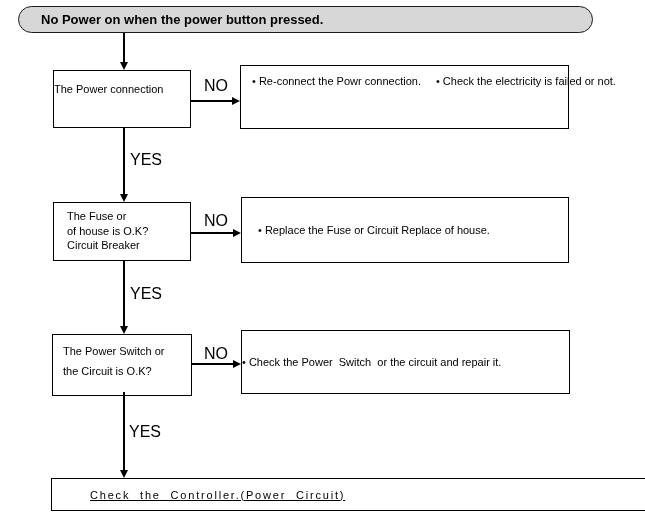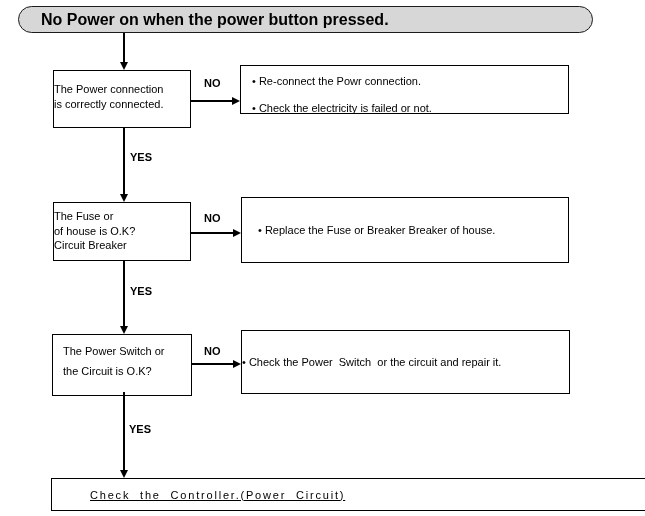--- a/index.html
+++ b/index.html
@@ -17,46 +17,46 @@
     position: absolute;
     left: 18px; top: 6px;
     width: 575px; height: 27px;
     box-sizing: border-box;
     background: #d7d7d7;
     border: 1.6px solid #1c1c1c;
     border-radius: 14px;
     display: flex;
     align-items: center;
     padding-left: 22px;
-    font-size: 16px;
+    font-size: 13px;
     font-weight: bold;
   }
   
   .box {
     position: absolute;
     box-sizing: border-box;
     border: 1.5px solid #000000;
     background: #ffffff;
     font-size: 11px;
   }
   .q1 {
     left: 53px; top: 70px; width: 138px; height: 58px;
     line-height: 15px; padding-top: 11px;
   }
   .q2 {
     left: 53px; top: 202px; width: 138px; height: 59px;
-    line-height: 14.5px; padding: 6px 0 0 0;
+    line-height: 14.5px; padding: 6px 0 0 13px;
   }
   .q3 {
     left: 52px; top: 334px; width: 140px; height: 62px;
     line-height: 20px; padding: 6px 0 0 10px;
   }
   .a1 {
-    left: 240px; top: 65px; width: 329px; height: 49px;
-    display: flex; flex-direction: column; gap: 15px;
+    left: 240px; top: 65px; width: 329px; height: 64px;
+    display: flex; flex-direction: row; gap: 15px;
     padding: 9px 0 16px 11px;
   }
   .a2 {
     left: 241px; top: 197px; width: 328px; height: 66px;
     display: flex; align-items: center; padding-left: 16px;
   }
   .a3 {
     left: 241px; top: 330px; width: 329px; height: 64px;
     display: flex; align-items: center; 
   }
@@ -80,39 +80,38 @@
     border-top: 8px solid #000000;
   }
   .arrow-right {
     position: absolute; width: 0; height: 0;
     border-top: 4.5px solid transparent;
     border-bottom: 4.5px solid transparent;
     border-left: 8px solid #000000;
   }
   .no-label, .yes-label {
     position: absolute;
-    font-size: 11px;
-    font-weight: bold;
+    font-size: 16px;
+    font-weight: normal;
   }
 </style>
 </head>
 <body>
 
 <div class="canvas">
 
   <div class="stadium">
     <span>No Power on when the power button pressed.</span>
   </div>
 
   <div class="vline" style="left:123px; top:33px; height:30px;"></div>
   <div class="arrow-down" style="left:119.5px; top:62px;"></div>
 
   <div class="box q1">
     <span class="qline">The Power connection</span>
-    <span class="qline">is correctly connected.</span>
   </div>
 
   <div class="no-label" style="left:204px; top:77px;">NO</div>
   <div class="hline" style="left:191px; top:100px; width:42px;"></div>
   <div class="arrow-right" style="left:232px; top:96.5px;"></div>
 
   <div class="box a1">
     <span class="action-line">• Re-connect the Powr connection.</span>
     <span class="action-line">• Check the electricity is failed or not.</span>
   </div>
@@ -125,21 +124,21 @@
     <span class="qline">The Fuse or</span>
     <span class="qline">of house is O.K?</span>
     <span class="qline">Circuit Breaker</span>
   </div>
 
   <div class="no-label" style="left:204px; top:212px;">NO</div>
   <div class="hline" style="left:191px; top:232px; width:43px;"></div>
   <div class="arrow-right" style="left:233px; top:228.5px;"></div>
 
   <div class="box a2">
-    <span class="action-line">• Replace the Fuse or Breaker Breaker of house.</span>
+    <span class="action-line">• Replace the Fuse or Circuit Replace of house.</span>
   </div>
 
   <div class="vline" style="left:123px; top:261px; height:65px;"></div>
   <div class="arrow-down" style="left:119.5px; top:326px;"></div>
   <div class="yes-label" style="left:130px; top:285px;">YES</div>
 
   <div class="box q3">
     <span class="qline">The Power Switch or</span>
     <span class="qline">the Circuit is O.K?</span>
   </div>

